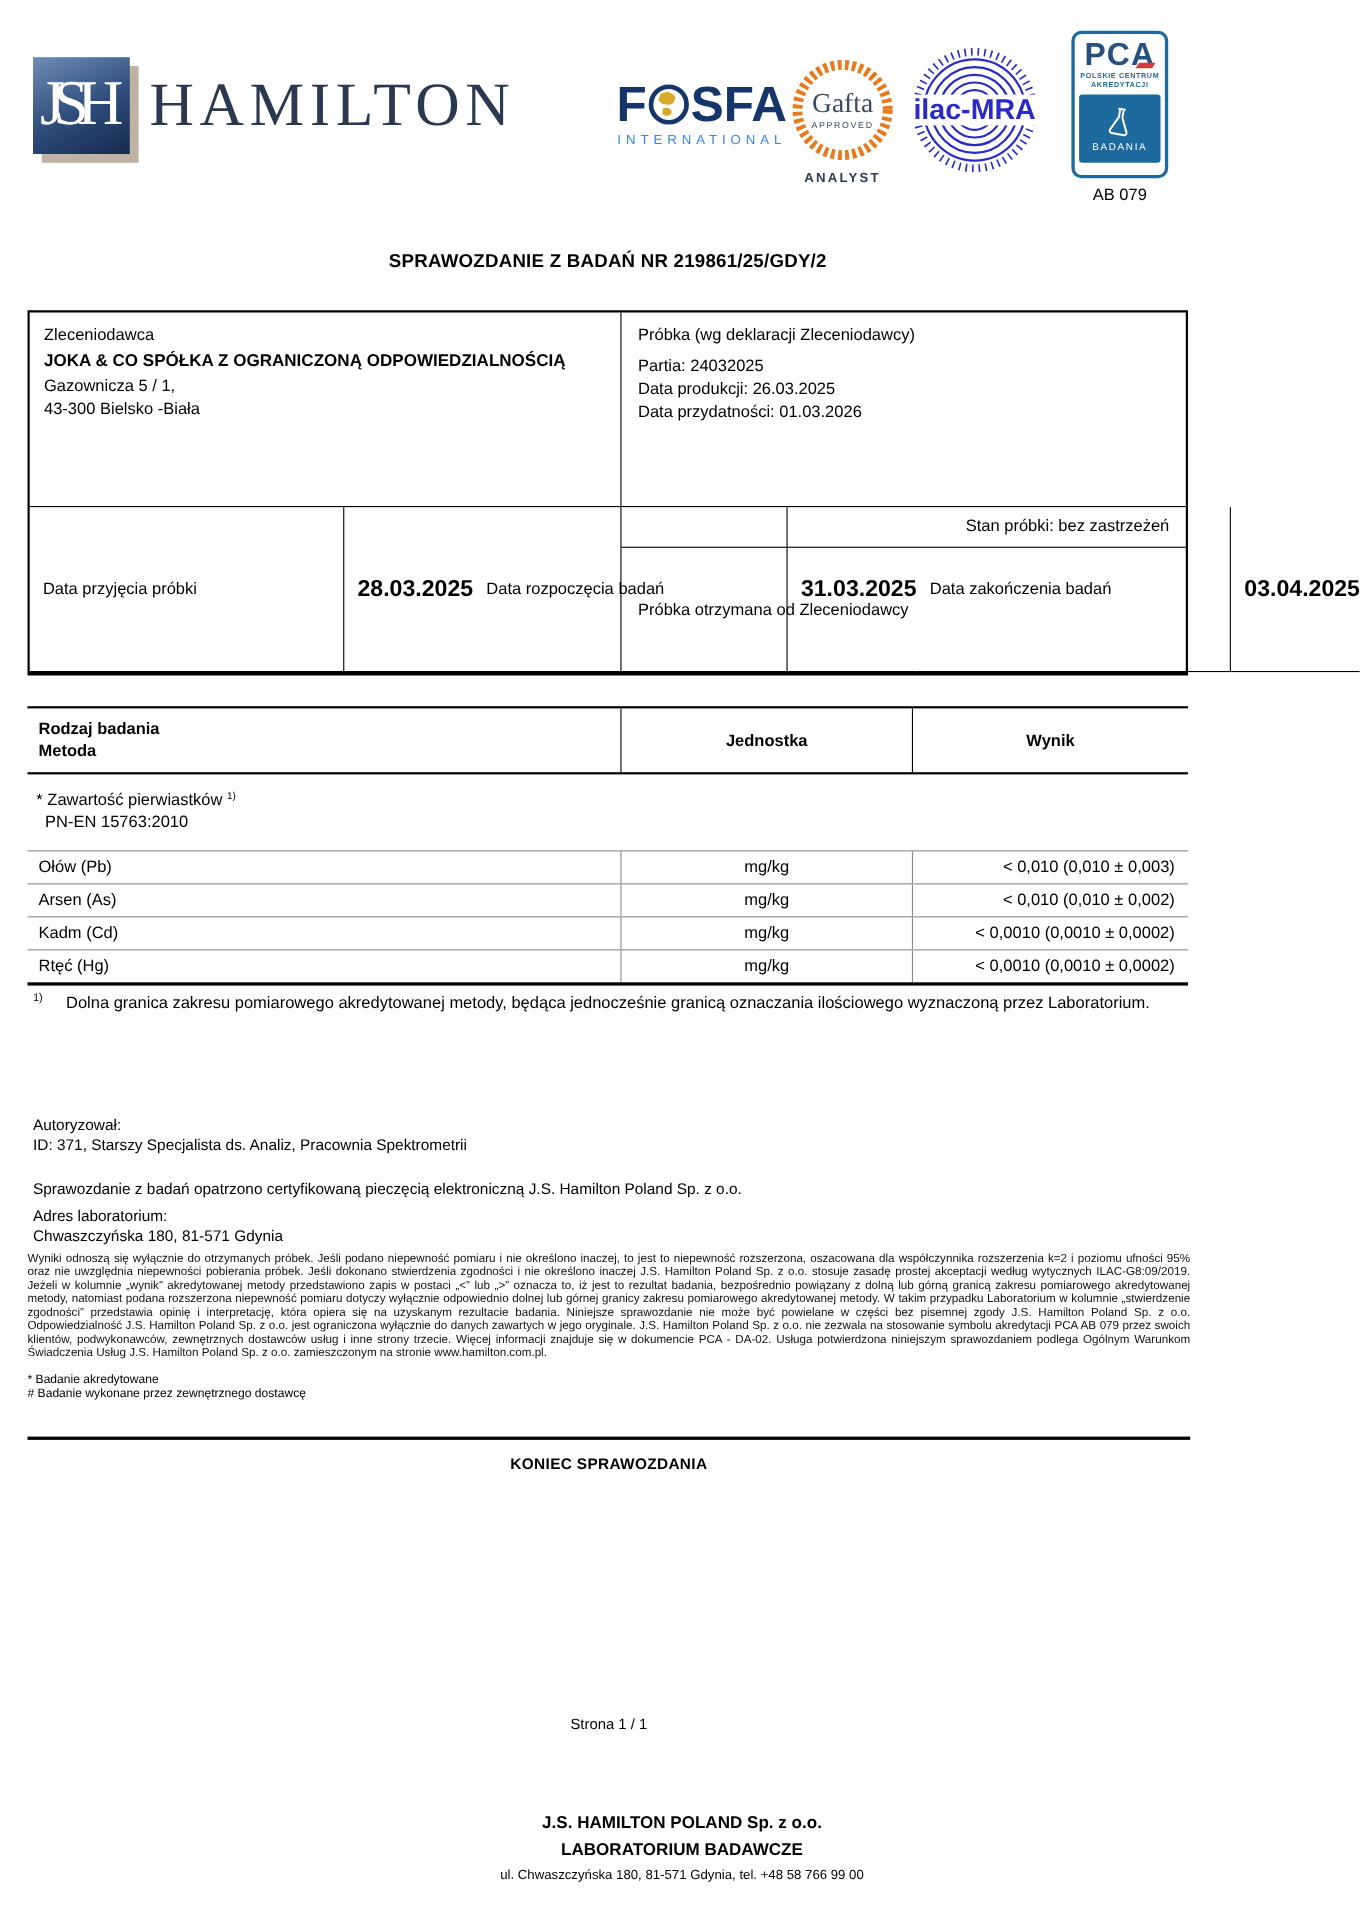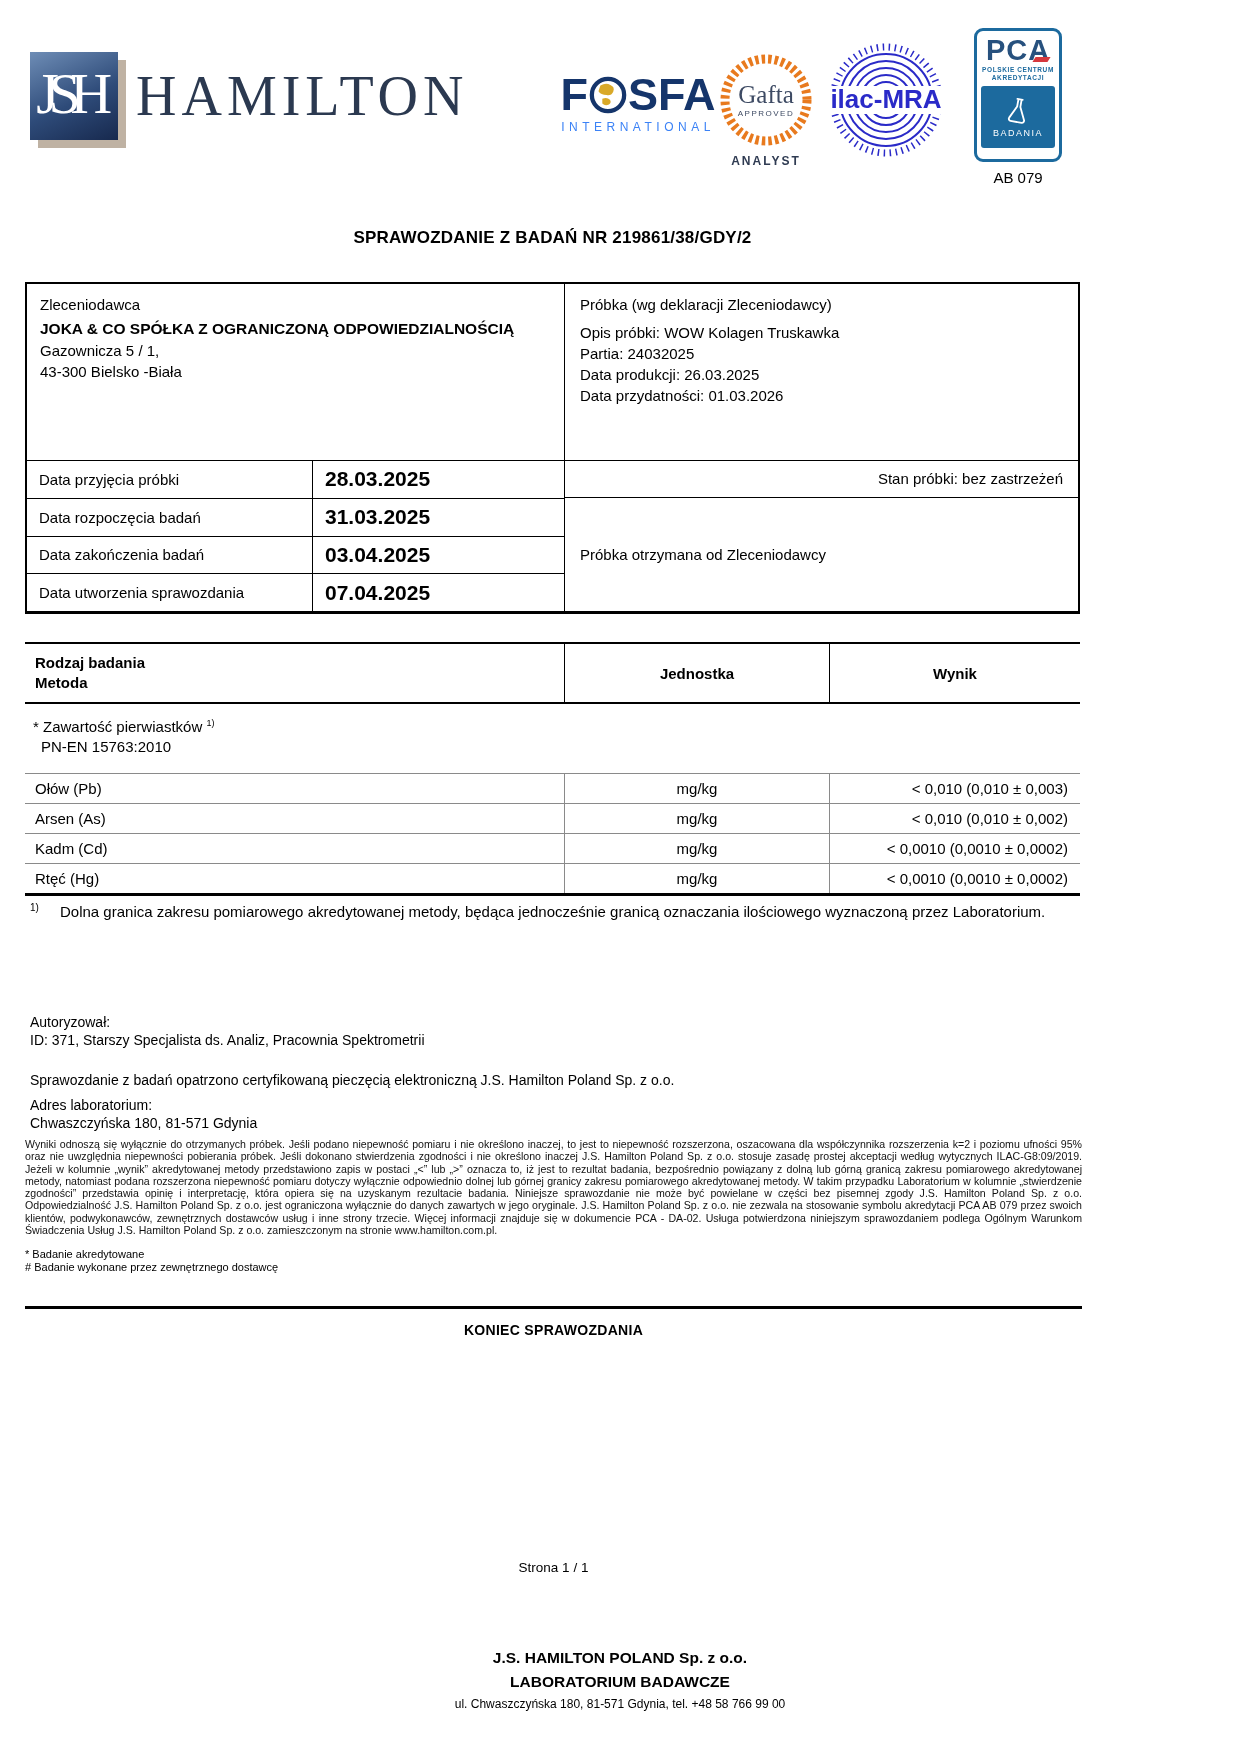--- a/index.html
+++ b/index.html
@@ -52,21 +52,21 @@
   .mb-top{display:flex;height:176px;border-bottom:1px solid #000;}
   .mb-client{box-sizing:border-box;width:538px;border-right:1px solid #000;padding:12px 13px;}
   .mb-sample{box-sizing:border-box;flex:1;padding:12px 15px;}
   .client-label{font-size:15px;margin-bottom:5px;}
   .client-name{font-size:15.5px;font-weight:700;line-height:22px;text-align:justify;}
   .client-addr{font-size:15px;line-height:21px;}
   .sample-head{font-size:15px;margin-bottom:9px;}
   .sample-line{font-size:15px;line-height:21px;}
 
   .mb-bottom{display:flex;height:150px;}
-  .dates-tbl{box-sizing:border-box;width:538px;border-right:1px solid #000;display:flex;flex-direction:column;}
+  .dates-tbl{box-sizing:border-box;width:538px;border-right:1px solid #000;display:flex;flex-direction:row;}
   .d-row{flex:1;display:flex;border-bottom:1px solid #000;}
   .d-row:last-child{border-bottom:none;}
   .d-label{box-sizing:border-box;width:286px;border-right:1px solid #000;display:flex;align-items:center;
       padding-left:12px;font-size:15px;}
   .d-value{flex:1;display:flex;align-items:center;padding-left:12px;font-size:21px;font-weight:700;}
   .mb-right{flex:1;display:flex;flex-direction:column;text-align:right;}
   .mb-state{box-sizing:border-box;height:37px;border-bottom:1px solid #000;padding:9px 15px 0;font-size:15px;}
   .mb-received{flex:1;display:flex;align-items:center;padding-left:15px;font-size:15px;}
 
   
@@ -180,33 +180,32 @@
       <div class="pca-badge">
         <svg width="26" height="28" viewBox="0 0 24 26" style="transform:rotate(10deg)">
           <path d="M9.5 2 h5 M10.5 2.5 v6.5 L5 20.5 a2 2 0 0 0 1.8 2.8 h10.4 a2 2 0 0 0 1.8 -2.8 L13.5 9 V2.5" fill="none" stroke="#ffffff" stroke-width="1.7" stroke-linecap="round" stroke-linejoin="round"></path>
         </svg>
         <div class="pca-badania">BADANIA</div>
       </div>
     </div>
     <div class="pca-ab">AB 079</div>
   </div>
 
-  <div class="doc-title">SPRAWOZDANIE Z BADAŃ NR 219861/38/GDY/2</div>
+  <div class="doc-title">SPRAWOZDANIE Z BADAŃ NR 219861/25/GDY/2</div>
 
   <div class="main-box">
     <div class="mb-top">
       <div class="mb-client">
         <div class="client-label">Zleceniodawca</div>
         <div class="client-name">JOKA &amp; CO SPÓŁKA Z OGRANICZONĄ ODPOWIEDZIALNOŚCIĄ</div>
         <div class="client-addr">Gazownicza 5 / 1,</div>
         <div class="client-addr">43-300 Bielsko -Biała</div>
       </div>
       <div class="mb-sample">
         <div class="sample-head">Próbka (wg deklaracji Zleceniodawcy)</div>
-        <div class="sample-line">Opis próbki: WOW Kolagen Truskawka</div>
         <div class="sample-line">Partia: 24032025</div>
         <div class="sample-line">Data produkcji: 26.03.2025</div>
         <div class="sample-line">Data przydatności: 01.03.2026</div>
       </div>
     </div>
     <div class="mb-bottom">
       <div class="dates-tbl">
         <div class="d-row">
           <div class="d-label">Data przyjęcia próbki</div>
           <div class="d-value">28.03.2025</div>

